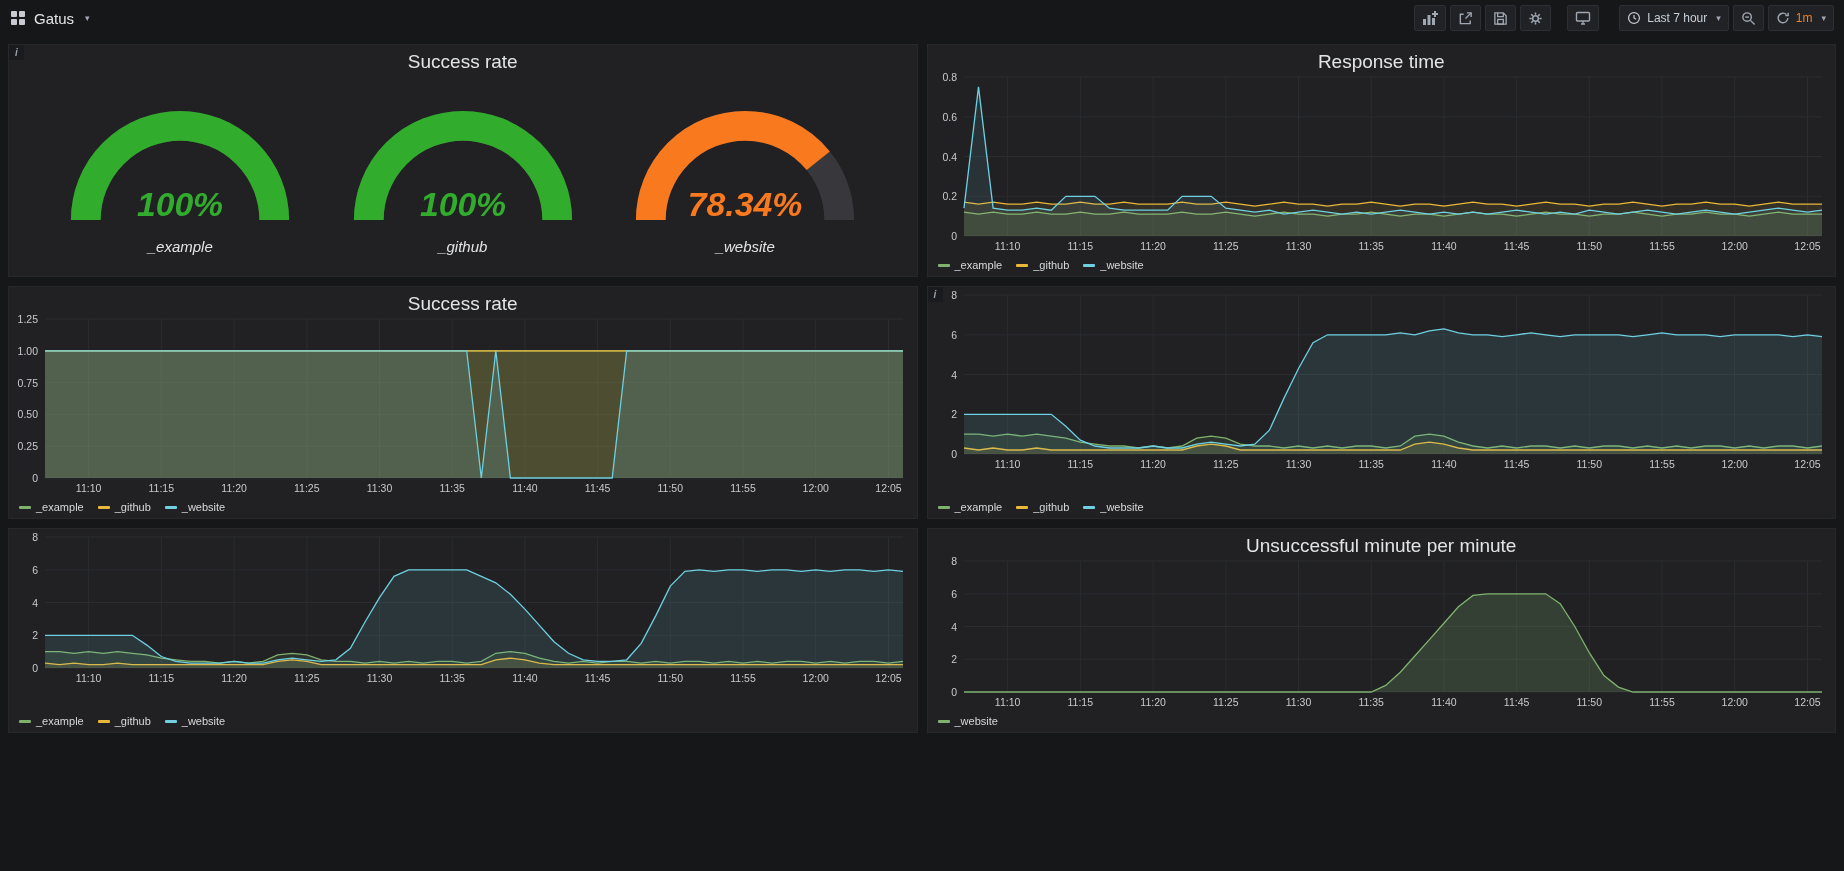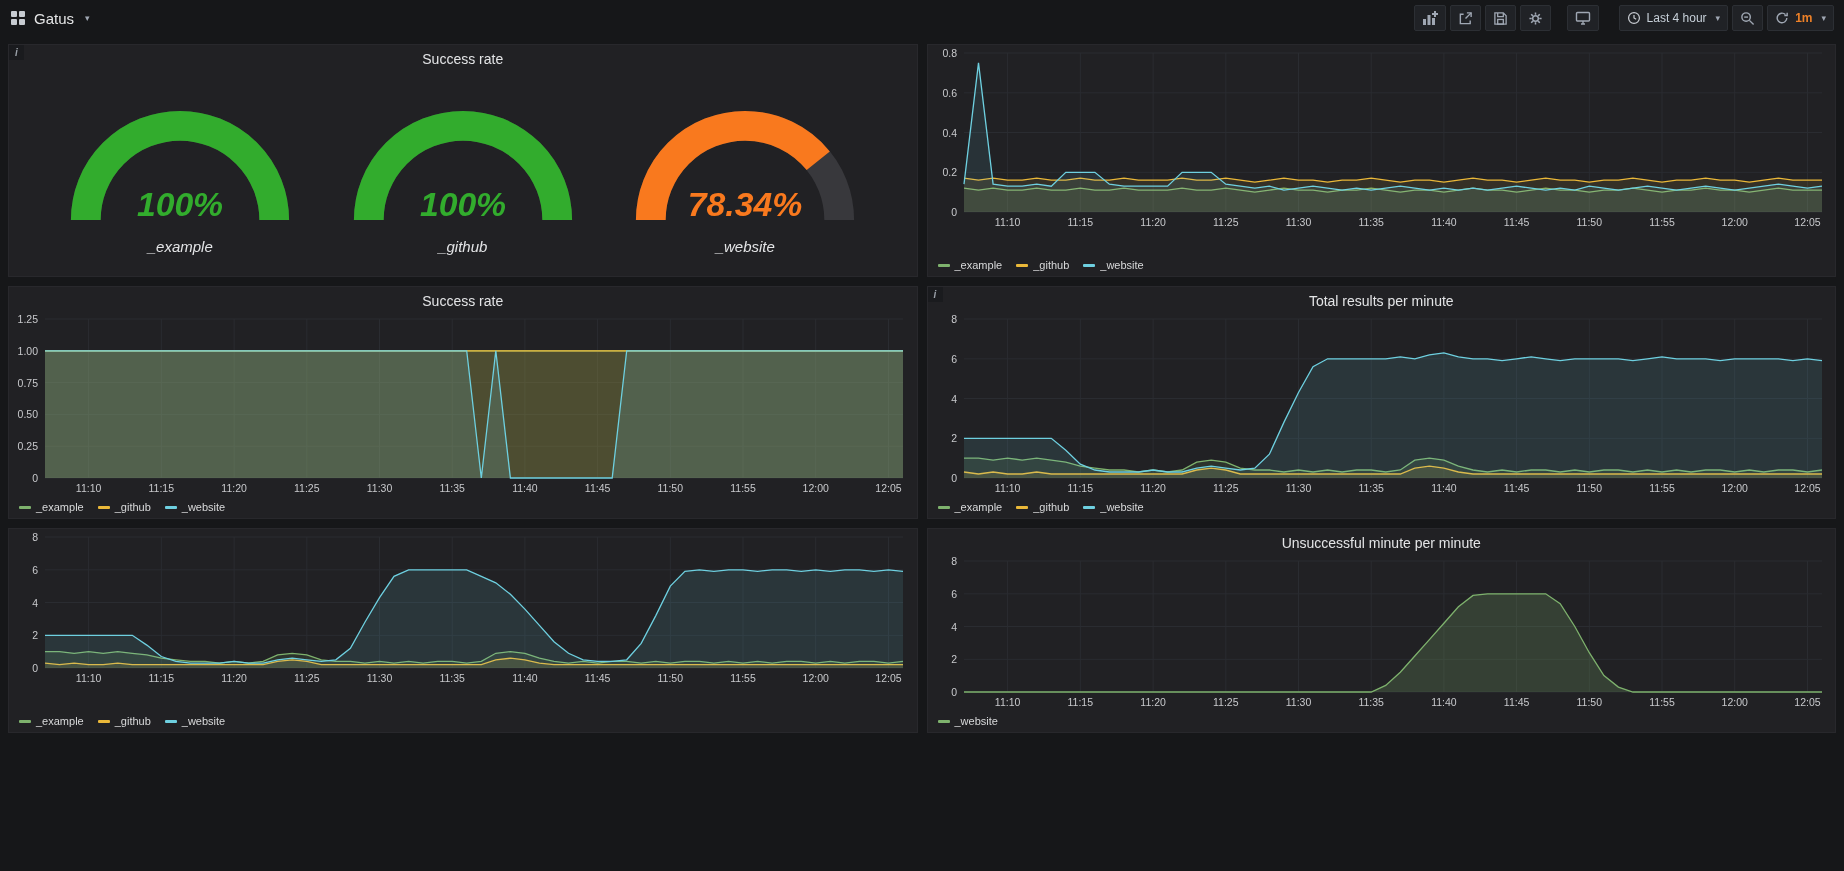--- a/index.html
+++ b/index.html
@@ -17,31 +17,31 @@
   .caret { font-size:9px; color:#9fa7b3; margin-left:3px; }
   .nav-right { display:flex; align-items:center; gap:4px; }
   .nav-btn {
     display:flex; align-items:center; gap:6px; height:26px; padding:0 7px;
     background:#202226; border:1px solid #2c2f34; border-radius:2px;
     color:#c7d0d9; font-size:12px; cursor:pointer;
   }
   .nav-btn svg { display:block; }
   .gap-md { margin-left:12px; }
   .gap-lg { margin-left:16px; }
-  .orange { color:#ED8128; font-weight:700; }
+  .orange { color:#ED8128; font-weight:400; }
   
   .grid {
     display:grid; grid-template-columns:1fr 1fr; grid-template-rows:233px 233px 205px;
     gap:9px; padding:8px;
   }
   .panel {
     position:relative; background:#212124; border:1px solid #28282c;
     display:flex; flex-direction:column; min-width:0;
   }
-  .panel-title { text-align:center; font-size:14px; font-weight:500; color:#e3e4e6; padding:6px 0 2px; cursor:pointer; height:24px; }
+  .panel-title { text-align:center; font-size:19px; font-weight:500; color:#e3e4e6; padding:6px 0 2px; cursor:pointer; height:24px; }
   .chart { flex:1; min-height:0; }
   .legend { height:22px; display:flex; align-items:center; gap:14px; padding:0 10px; font-size:11px; color:#d8d9da; white-space:nowrap; }
   .legend .li { display:flex; align-items:center; cursor:pointer; }
   .legend .li i { display:inline-block; width:12px; height:3px; border-radius:1px; margin-right:5px; }
   .info-corner {
     position:absolute; top:0; left:0; width:15px; height:15px; z-index:2;
     font-size:10px; font-style:italic; font-weight:700; color:#9aa0a8;
     background:#1a1b1e; display:flex; align-items:center; justify-content:center; cursor:pointer;
   }
   
@@ -104,21 +104,21 @@
       <svg width="16" height="16" viewBox="0 0 16 16" fill="none" stroke="#9fa7b3" stroke-width="1.4">
           <rect x="1.5" y="2.5" width="13" height="8.5" rx="1"></rect>
           <path d="M6 14h4M8 11v3"></path>
         </svg>
     </button>
     <button class="nav-btn gap-lg" title="Time range">
       <svg width="14" height="14" viewBox="0 0 16 16" fill="none" stroke="#c7cbd1" stroke-width="1.4">
           <circle cx="8" cy="8" r="6.2"></circle>
           <path d="M8 4.5V8l2.5 1.5"></path>
         </svg>
-      <span>Last 4 hour</span>
+      <span>Last 7 hour</span>
       <span class="caret">▾</span>
     </button>
     <button class="nav-btn" title="Zoom out time range">
       <svg width="15" height="15" viewBox="0 0 16 16" fill="none" stroke="#9fa7b3" stroke-width="1.5">
           <circle cx="6.5" cy="6.5" r="4.5"></circle>
           <path d="M10 10l4.5 4.5"></path>
           <path d="M4.5 6.5h4"></path>
         </svg>
     </button>
     <button class="nav-btn" title="Refresh dashboard">
@@ -159,20 +159,21 @@
             <path class="gtrack" d="M25 134 A95 95 0 0 1 215 134" pathLength="100"></path>
             <path d="M25 134 A95 95 0 0 1 215 134" pathLength="100" fill="none" stroke="#F9791E" stroke-width="30" stroke-dasharray="78.34 100"></path>
             <text x="120" y="130" text-anchor="middle" fill="#F9791E">78.34%</text>
           </svg>
           <div class="gauge-label">_website</div>
         </div>
       </div>
   </section>
 
   <section class="panel">
+    <h2 class="panel-title">Response time</h2>
     <div class="chart"><svg width="908" height="185">
           <line class="gl" x1="79.6" x2="79.6" y1="8" y2="167"></line>
           <text class="tk" text-anchor="middle" x="79.6" y="181">11:10</text>
           <line class="gl" x1="152.3" x2="152.3" y1="8" y2="167"></line>
           <text class="tk" text-anchor="middle" x="152.3" y="181">11:15</text>
           <line class="gl" x1="225.1" x2="225.1" y1="8" y2="167"></line>
           <text class="tk" text-anchor="middle" x="225.1" y="181">11:20</text>
           <line class="gl" x1="297.8" x2="297.8" y1="8" y2="167"></line>
           <text class="tk" text-anchor="middle" x="297.8" y="181">11:25</text>
           <line class="gl" x1="370.5" x2="370.5" y1="8" y2="167"></line>
@@ -281,21 +282,20 @@
         </span>
         <span class="li">
           <i style="background:#6ED0E0"></i>
           <span>_website</span>
         </span>
       </div>
   </section>
 
   <section class="panel">
     <div class="info-corner">i</div>
-    <h2 class="panel-title">Total results per minute</h2>
     <div class="chart"><svg width="908" height="185">
           <line class="gl" x1="79.6" x2="79.6" y1="8" y2="167"></line>
           <text class="tk" text-anchor="middle" x="79.6" y="181">11:10</text>
           <line class="gl" x1="152.3" x2="152.3" y1="8" y2="167"></line>
           <text class="tk" text-anchor="middle" x="152.3" y="181">11:15</text>
           <line class="gl" x1="225.1" x2="225.1" y1="8" y2="167"></line>
           <text class="tk" text-anchor="middle" x="225.1" y="181">11:20</text>
           <line class="gl" x1="297.8" x2="297.8" y1="8" y2="167"></line>
           <text class="tk" text-anchor="middle" x="297.8" y="181">11:25</text>
           <line class="gl" x1="370.5" x2="370.5" y1="8" y2="167"></line>

